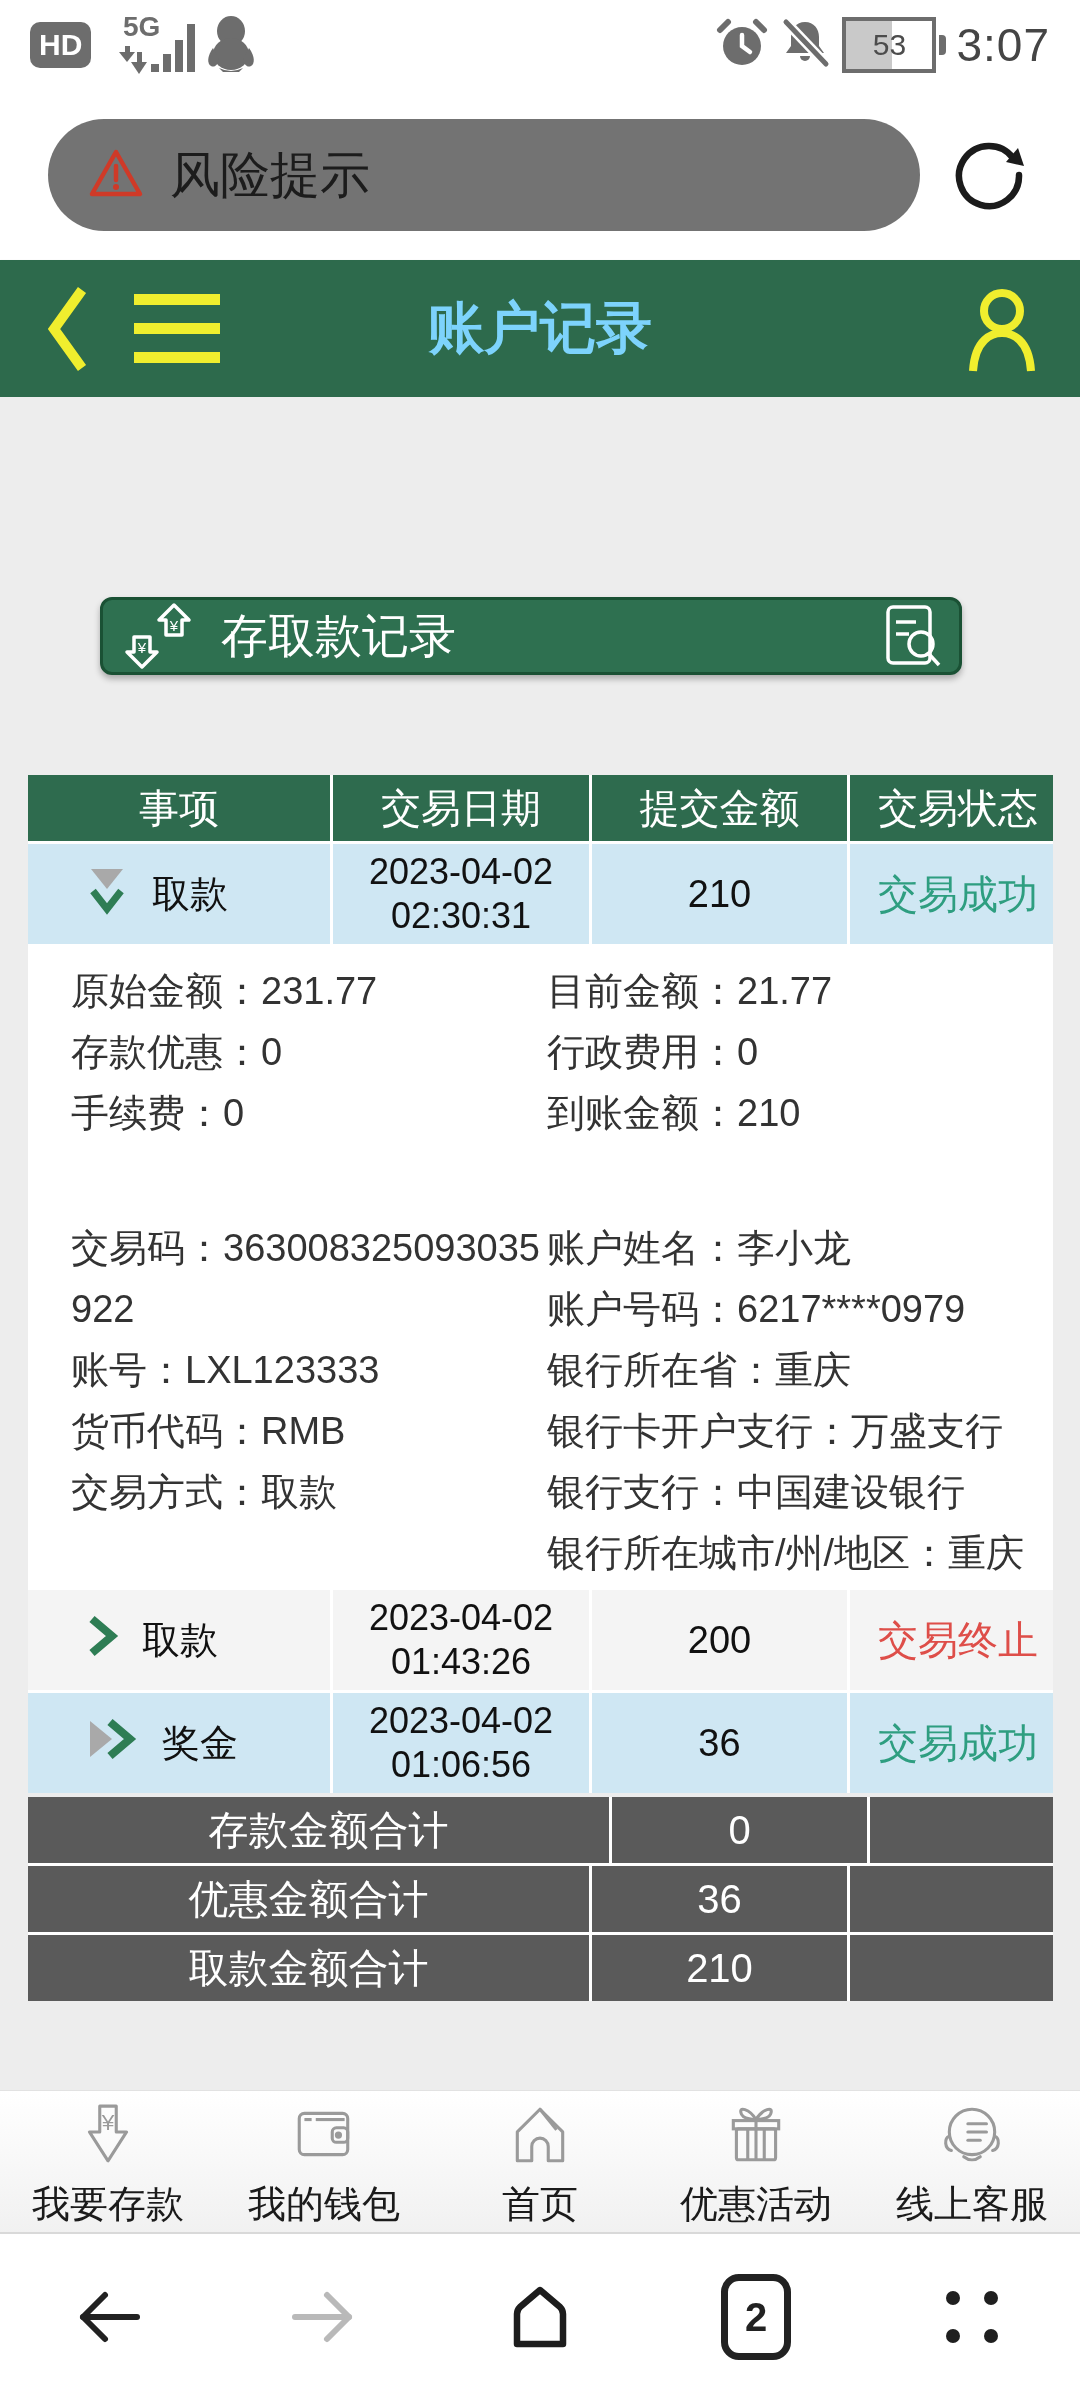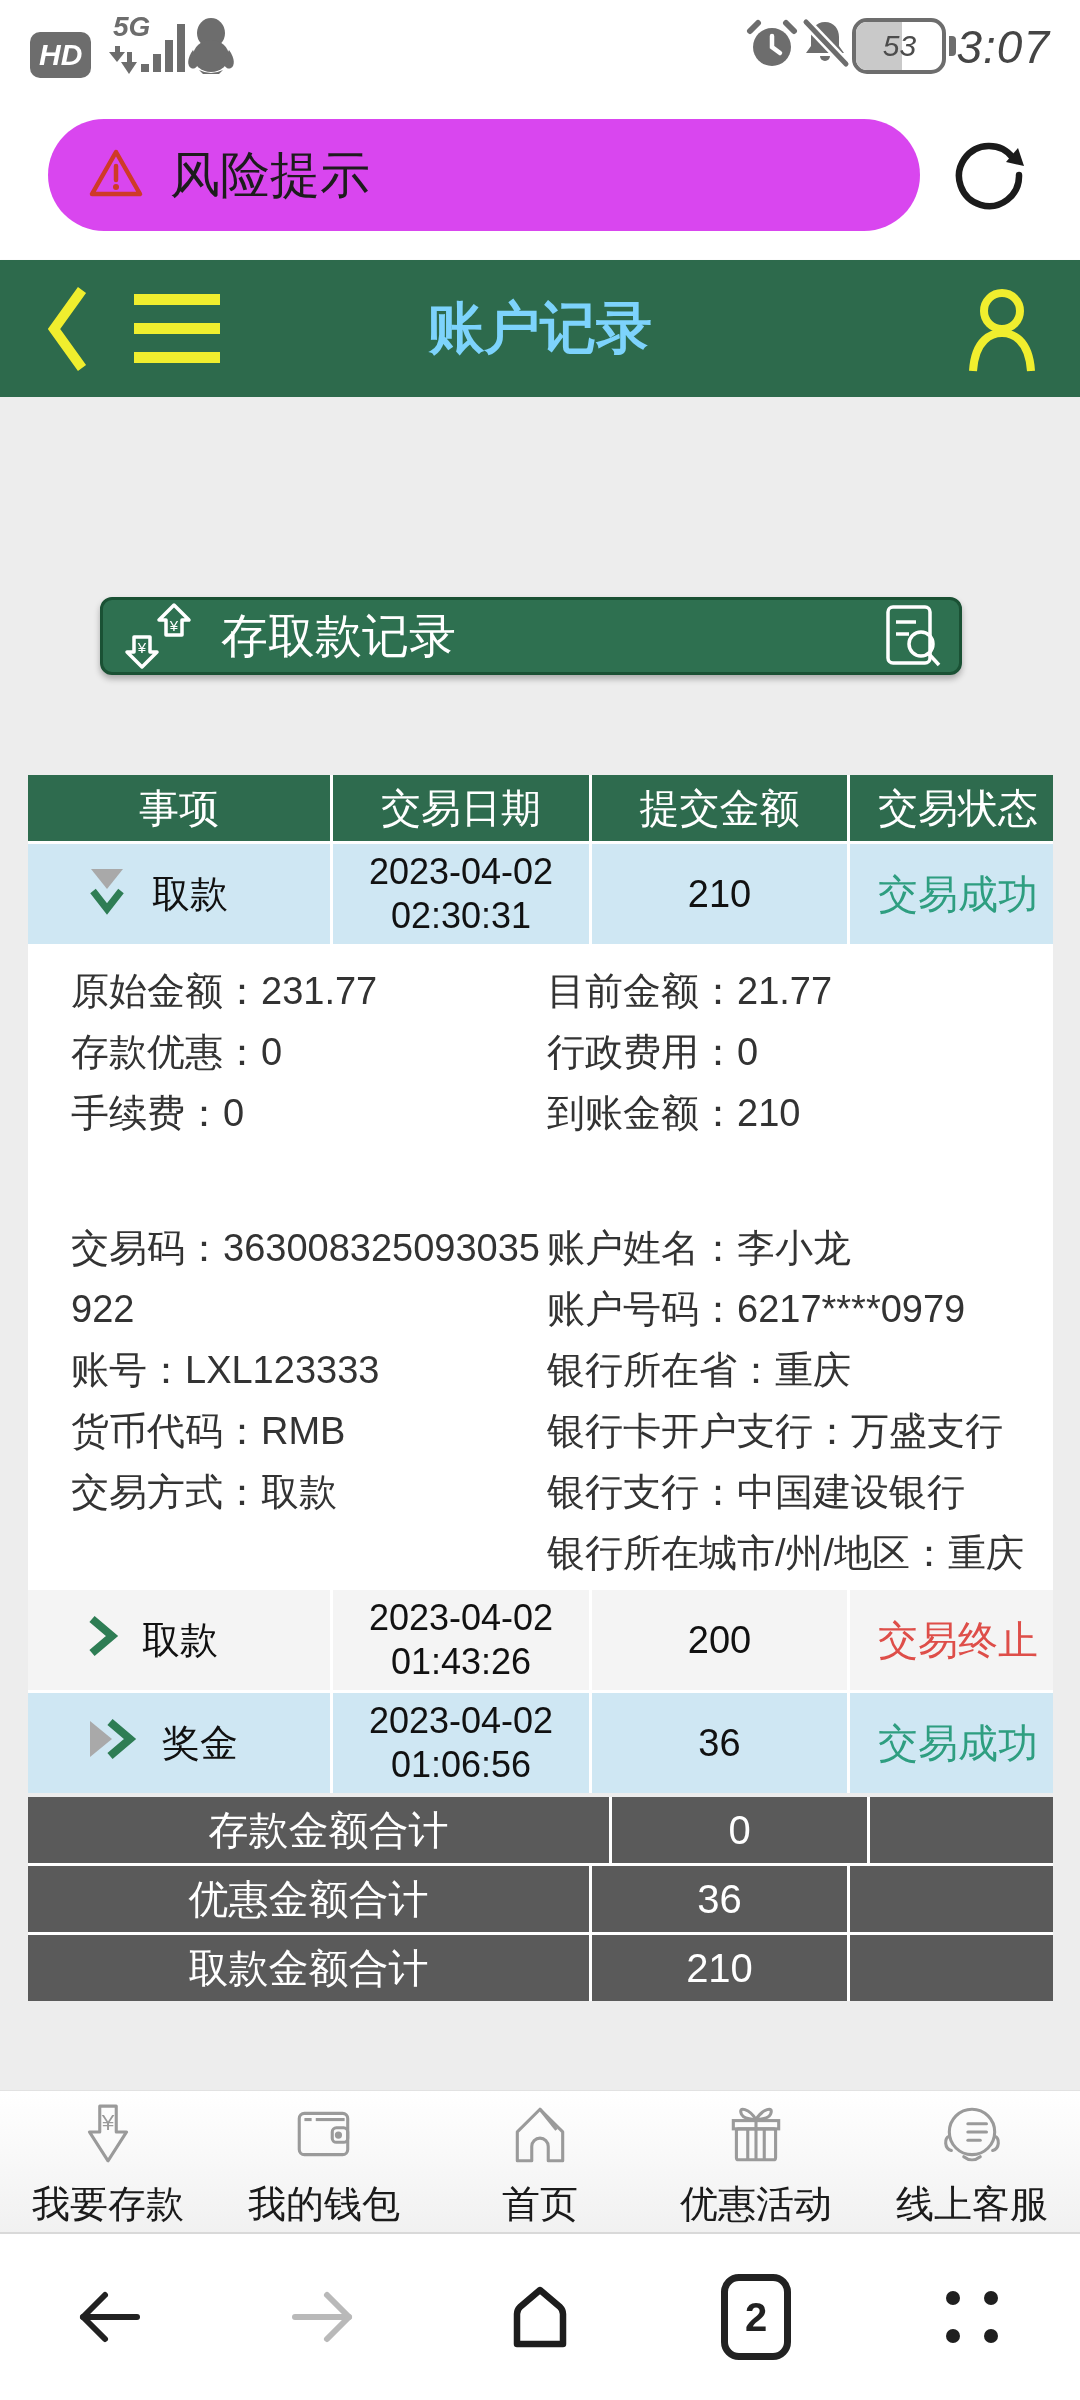--- a/index.html
+++ b/index.html
@@ -1,33 +1,33 @@
 <!DOCTYPE html>
 <html><head>
 <meta charset="utf-8">
 <style>
   html,body{margin:0;padding:0;background:#888;}
   .screen{position:relative;width:1080px;height:2400px;background:#ffffff;overflow:hidden;
           font-family:"Liberation Sans","DejaVu Sans",sans-serif;}
   
   .status-bar{position:absolute;top:0;left:0;right:0;height:90px;background:#fff;
               display:flex;align-items:center;justify-content:space-between;padding:0 30px;box-sizing:border-box;}
-  .sb-group{display:flex;align-items:flex-end;gap:0;font-style:italic;}
+  .sb-group{display:flex;align-items:center;gap:10px;}
   .hd-badge{background:#6d6d6d;color:#fff;font-weight:bold;font-size:30px;line-height:1;
             border-radius:10px;padding:8px 9px;}
   .sb-time{font-size:46px;color:#454545;font-weight:500;letter-spacing:1px;}
-  .battery{position:relative;width:86px;height:48px;border:4px solid #6d6d6d;border-radius:15px;
+  .battery{position:relative;width:86px;height:48px;border:4px solid #6d6d6d;border-radius:0;
            display:flex;align-items:center;justify-content:center;overflow:hidden;}
   .battery-fill{position:absolute;left:0;top:0;bottom:0;background:#c9c9c9;}
   .battery-num{position:relative;font-size:30px;color:#4c4c4c;}
   .battery-cap{width:7px;height:20px;background:#6d6d6d;border-radius:0 4px 4px 0;margin-left:3px;}
   
   .address-row{position:absolute;top:90px;left:0;right:0;height:170px;background:#fff;
                display:flex;align-items:center;}
-  .address-pill{margin-left:48px;width:872px;height:112px;background:#d946ef;border-radius:56px;
+  .address-pill{margin-left:48px;width:872px;height:112px;background:#737373;border-radius:56px;
                 display:flex;align-items:center;padding:0 40px;box-sizing:border-box;}
   .pill-text{font-size:50px;color:#1c1c1c;margin-left:26px;}
   .refresh-wrap{margin-left:30px;display:flex;align-items:center;}
   
   .app-bar{position:absolute;top:260px;left:0;right:0;height:137px;background:#2d6a4c;
            display:flex;align-items:center;box-shadow:0 2px 3px rgba(0,0,0,.25);}
   .app-title{position:absolute;left:0;right:0;text-align:center;color:#7dd3fc;font-size:56px;font-weight:bold;}
   .back-btn{margin-left:44px;display:flex;align-items:center;}
   .menu-btn{margin-left:44px;display:flex;flex-direction:column;gap:18px;}
   .menu-bar{width:86px;height:11px;background:#f0ee2e;}

